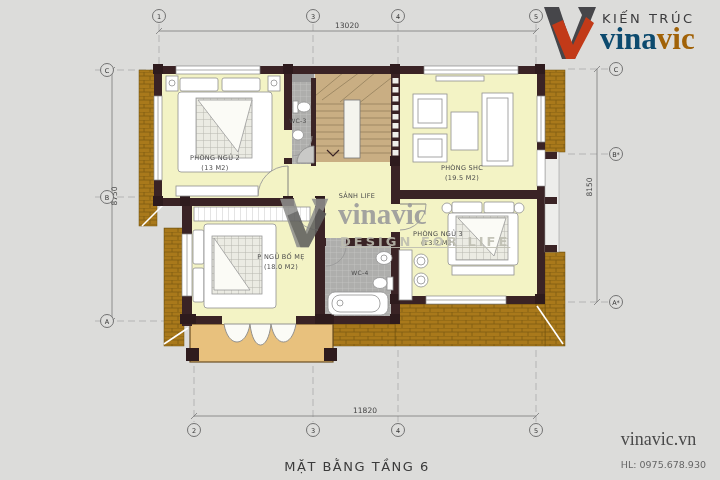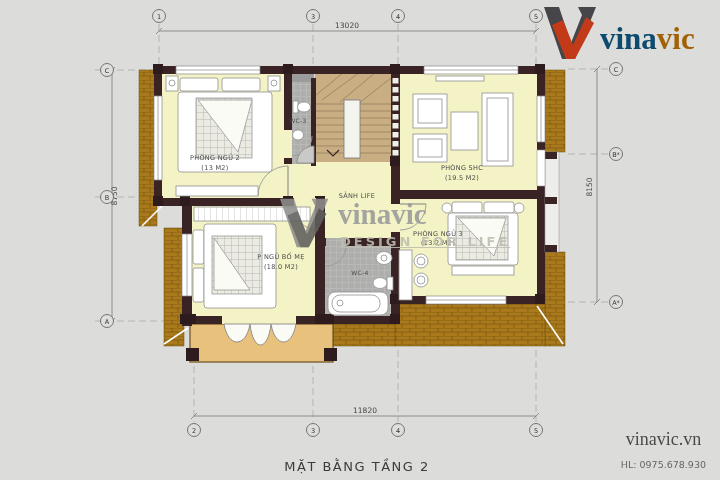--- a/index.html
+++ b/index.html
@@ -19,21 +19,21 @@
   .logo .brand{position:absolute;left:56px;top:18px;font-family:"Liberation Serif",serif;
        font-weight:bold;font-size:31px;line-height:31px;white-space:nowrap;}
   .logo .brand .red{color:#0c4a6e;margin-top:32px;}
   .logo .brand .dark{color:#a16207;}
   .watermark{position:absolute;left:280px;top:196px;width:170px;height:60px;opacity:.88;}
   .watermark .mark{position:absolute;left:0;top:2px;}
   .watermark .brand{position:absolute;left:58px;top:2px;font-family:"Liberation Serif",serif;
        font-weight:bold;font-size:29px;color:#98989a;white-space:nowrap;}
   .watermark .tagline{position:absolute;left:60px;top:38px;font-size:13px;letter-spacing:3px;
        color:#bdbdb0;white-space:nowrap;font-weight:bold;text-decoration:underline;}
-  .footer{position:absolute;right:14px;bottom:10px;text-align:center;}
+  .footer{position:absolute;right:14px;bottom:10px;}
   .footer .site{font-family:"Liberation Serif",serif;font-size:18px;color:#4a4a4a;}
   .footer .phone{font-size:9.5px;color:#666;margin-top:9px;}
 </style>
 </head>
 <body>
 
 <div id="stage">
 
 <svg width="720" height="480" viewBox="0 0 720 480">
   <defs>
@@ -368,27 +368,28 @@
 <div class="lbl" style="left:462px;top:168px">PHÒNG SHC</div>
 <div class="lbl" style="left:462px;top:178px">(19.5 M2)</div>
 <div class="lbl" style="left:357px;top:196px">SẢNH LIFE</div>
 <div class="lbl" style="left:281px;top:257px">P NGỦ BỐ MẸ</div>
 <div class="lbl" style="left:281px;top:267px">(18.0 M2)</div>
 <div class="lbl" style="left:438px;top:234px">PHÒNG NGỦ 3</div>
 <div class="lbl" style="left:438px;top:243px">(13.2 M2)</div>
 <div class="lbl small" style="left:298px;top:120px">WC-3</div>
 <div class="lbl small" style="left:360px;top:272px">WC-4</div>
 
-<div class="title" style="left:357px;top:466px">MẶT BẰNG TẦNG 2</div>
+<div class="title" style="left:357px;top:466px">MẶT BẰNG TẦNG 6</div>
 
 <div class="logo">
   <svg class="mark" width="56" height="52" viewBox="0 0 56 52">
     <polygon points="0,0 15,0 27,36 38,8 34,0 52,0 31,52 18,52" fill="#46464a"></polygon>
     <polygon points="8,18 19,13 29,38 42,10 50,16 31,52 22,52" fill="#C23A18"></polygon>
   </svg>
+  <div class="tagline">KIẾN TRÚC</div>
   <div class="brand"><span class="red">vina</span><span class="dark">vic</span></div>
 </div>
 
 <div class="watermark">
   <svg class="mark" width="52" height="50" viewBox="0 0 56 52">
     <polygon points="0,0 15,0 27,36 38,8 34,0 52,0 31,52 18,52" fill="#8f8f8d"></polygon>
     <polygon points="8,18 19,13 29,38 42,10 50,16 31,52 22,52" fill="#5f5f5d"></polygon>
   </svg>
   <div class="brand">vinavic</div>
   <div class="tagline">DESIGN FOR LIFE</div>

